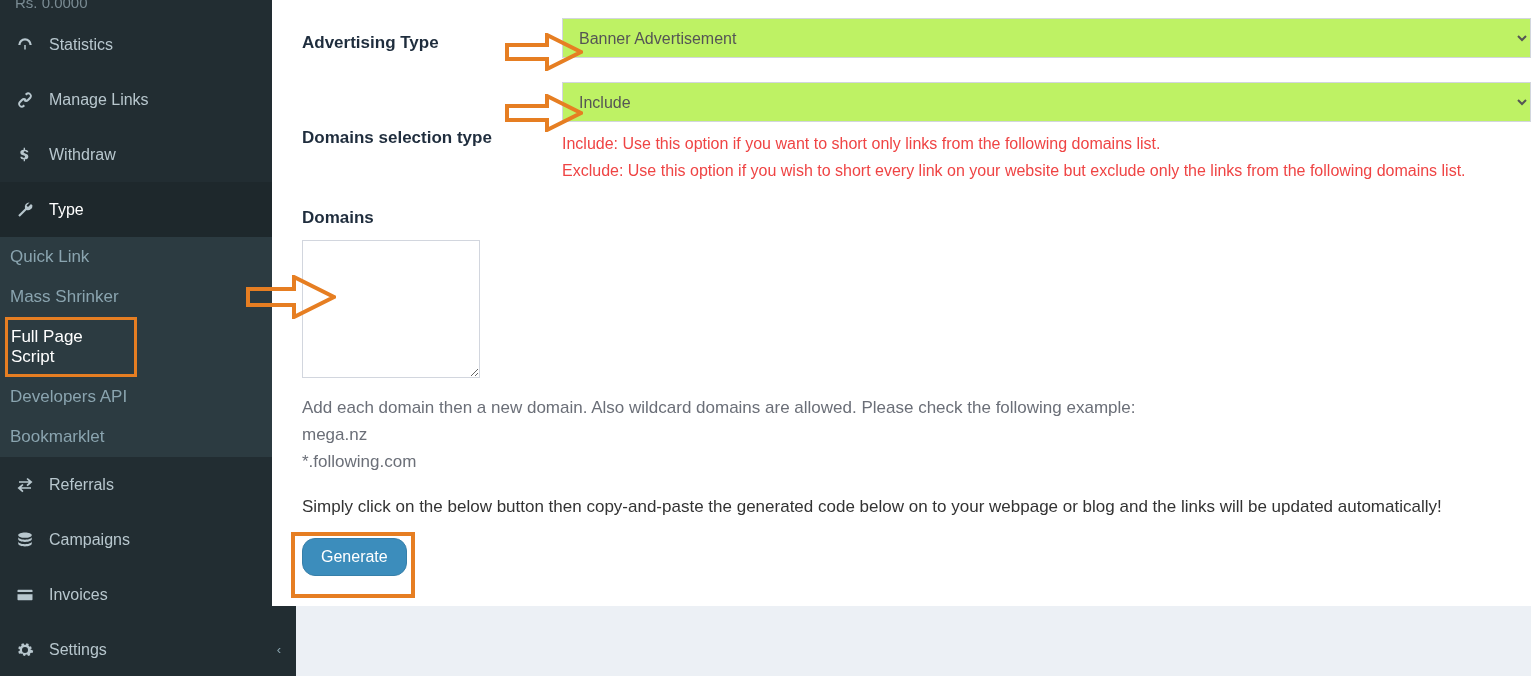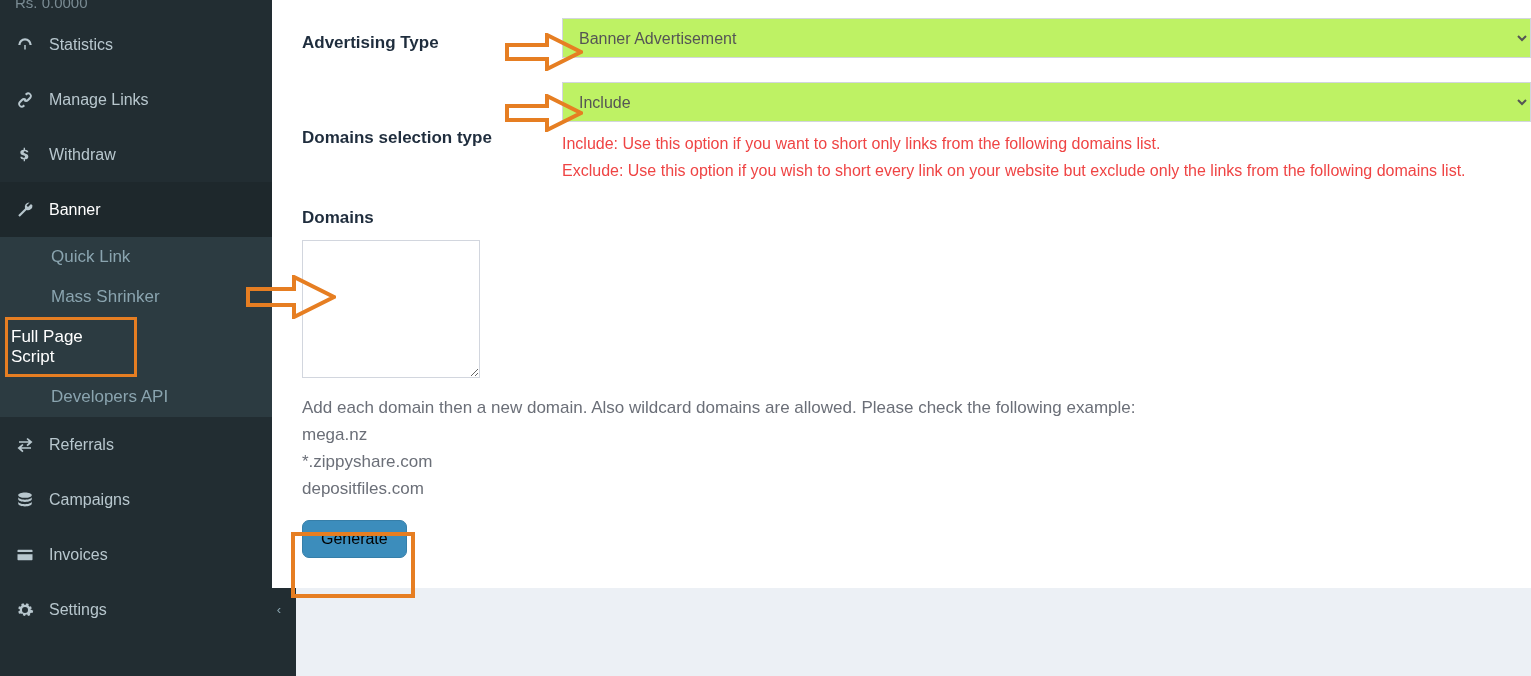--- a/index.html
+++ b/index.html
@@ -41,21 +41,20 @@
   .side-item .chev { color: #8aa4af; font-size: 13px; }
   .side-item.tree-open { background: #1e282c; color: #fff; }
   .sub {
     background: #2c3b41;
   }
   .sub .sub-item {
     padding: 10px 15px 10px 10px;
     font-size: 17px;
     color: #8aa4af;
     cursor: pointer;
-    margin-left: 41px;
   }
   .sub .sub-item.active {
     color: #ffffff;
     border: 3px solid #e67e22;
     margin: 0 0 0 5px;
     padding: 7px 10px 7px 3px;
     width: 132px;
   }
   .icon {
     width: 20px; height: 20px;
@@ -124,25 +123,25 @@
     color: #6b6f78;
     font-size: 17px;
     line-height: 1.6;
     padding: 12px 0 0 30px;
   }
   .cta-wrap {
     padding: 18px 0 0 30px;
   }
   .btn {
     background: #3c8dbc;
-    color: #000000;
+    color: #ffffff;
     border: 1px solid #367fa9;
     font-size: 16px;
     padding: 9px 18px;
-    border-radius: 7px;
+    border-radius: 13px;
     cursor: pointer;
   }
 
   
   .arrow {
     position: absolute;
     pointer-events: none;
   }
   .arrow svg { fill: #e67e22; stroke: #e67e22; }
   .hlbox {
@@ -184,29 +183,30 @@
     </span>
     <span class="lbl">Withdraw</span>
   </div>
 
   <div class="side-item tree-open">
     <span class="icon">
       <svg viewBox="0 0 24 24" width="18" height="18">
           <path d="M22 6a6 6 0 01-8 6L5 21l-2-2 9-9a6 6 0 016-8l-4 4 2 2 4-4z"></path>
         </svg>
     </span>
-    <span class="lbl">Banner</span>
+    <span class="lbl">Type</span>
     <span class="chev">⌄</span>
   </div>
 
   <div class="sub">
     <div class="sub-item">Quick Link</div>
     <div class="sub-item">Mass Shrinker</div>
     <div class="sub-item active">Full Page Script</div>
     <div class="sub-item">Developers API</div>
+    <div class="sub-item">Bookmarklet</div>
   </div>
 
   <div class="side-item">
     <span class="icon">
       <svg viewBox="0 0 24 24" width="18" height="18">
           <path d="M4 7h13l-3-3 1.5-1.5L22 8l-6.5 5.5L14 12l3-3H4zM20 17H7l3 3-1.5 1.5L2 16l6.5-5.5L10 12l-3 3h13z"></path>
         </svg>
     </span>
     <span class="lbl">Referrals</span>
   </div>
@@ -263,24 +263,24 @@
         <div class="help" style="margin-top:2px">Exclude: Use this option if you wish to short every link on your website but exclude only the links from the following domains list.</div>
       </div>
     </div>
 
     <div class="domains-label">Domains</div>
     <textarea class="domains-box" value="" style=""></textarea>
 
     <div class="hint">
       <div>Add each domain then a new domain. Also wildcard domains are allowed. Please check the following example:</div>
       <div>mega.nz</div>
-      <div>*.zippyshare.com</div>
-      <div>depositfiles.com</div>
+      <div>*.following.com</div>
     </div>
 
+    <div class="hint" style="color:#333;padding-top:18px">Simply click on the below button then copy-and-paste the generated code below on to your webpage or blog and the links will be updated automatically!</div>
 
     <div class="cta-wrap">
       <button class="btn">Generate</button>
     </div>
   </div>
 </main>
 
 <div class="arrow" style="left:505px;top:33px">
   <svg width="78" height="38" viewBox="0 0 78 38">
       <path d="M2 12h40V2l34 17-34 17V26H2z" stroke-width="4" fill="none"></path>

